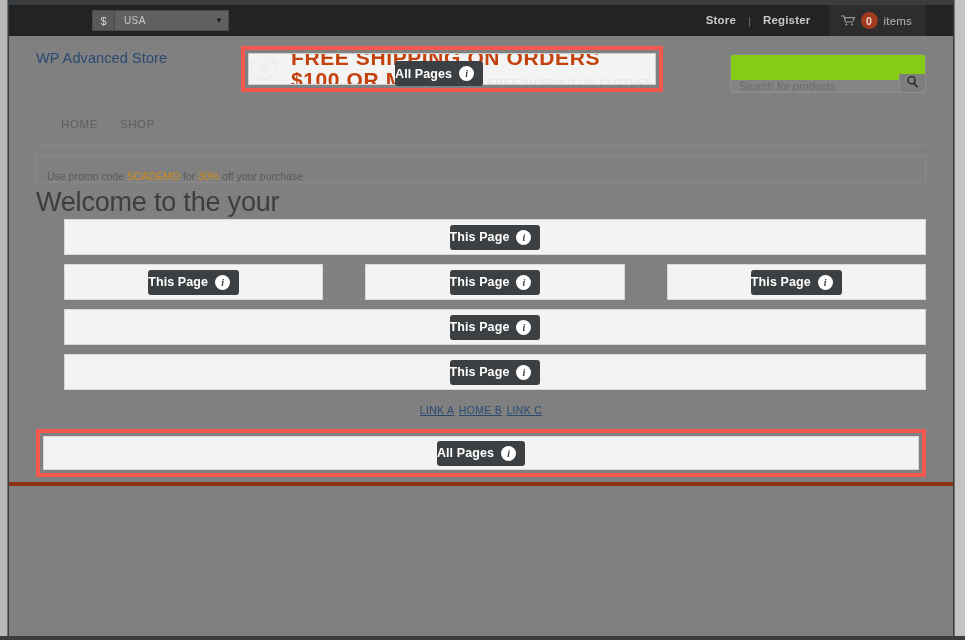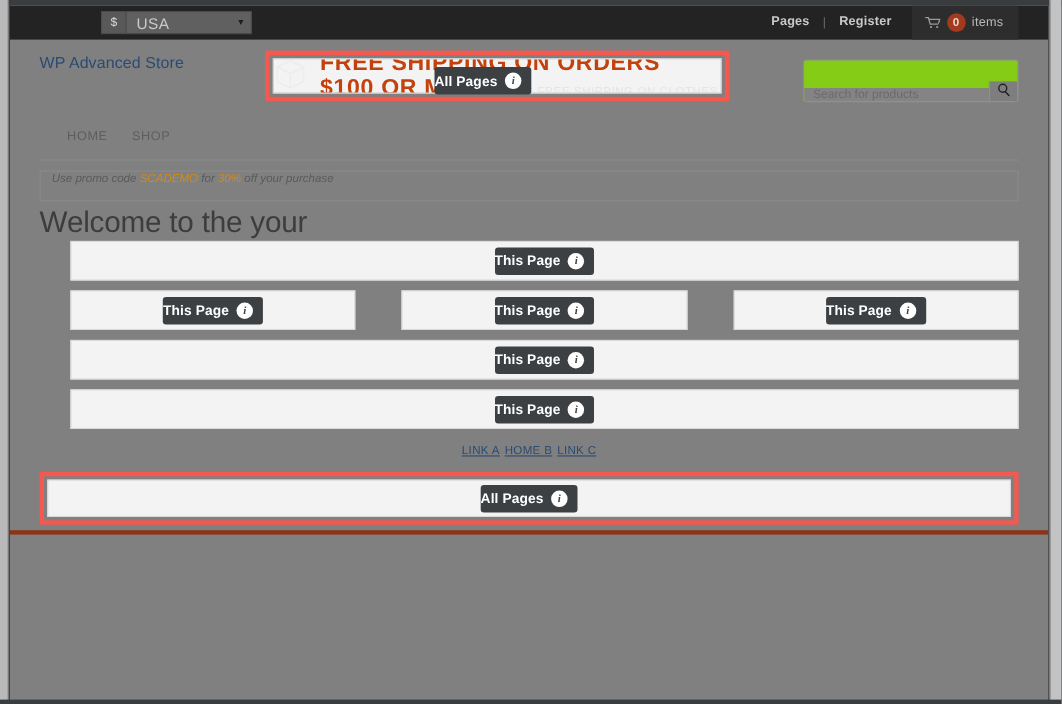--- a/index.html
+++ b/index.html
@@ -99,21 +99,21 @@
     color: #d8d8d8;
     background: #595959;
     border-right: 1px solid #4a4a4a;
     box-sizing: border-box;
   }
   .currency-name {
     width: 95px;
     display: flex;
     align-items: center;
     padding-left: 9px;
-    font-size: 14px;
+    font-size: 10px;
     color: #c9c9c9;
     letter-spacing: .4px;
     box-sizing: border-box;
   }
   .currency-caret {
     width: 18px;
     display: flex;
     align-items: center;
     justify-content: center;
     font-size: 8px;
@@ -309,25 +309,24 @@
     width: 944px;
     height: 28px;
   }
   .promo-inner {
     width: 890px;
     margin: 0 auto;
     height: 28px;
     border: 1px solid #8a8a8a;
     box-sizing: border-box;
     display: flex;
-    align-items: flex-start;
+    align-items: flex-end;
     padding-left: 10px;
     font-size: 10.5px;
     color: #5a5a5a;
-    font-style: italic;
   }
   .promo-code { color: #cf8a1c; }
   .promo-pct  { color: #cf8a1c; }
 
   
   .page-title {
     position: absolute;
     left: 0; top: 182px;
     width: 944px;
   }
@@ -470,21 +469,21 @@
     <div class="topbar">
       <div class="topbar-inner">
 
         <div class="currency">
           <span class="currency-sym">$</span>
           <span class="currency-name">USA</span>
           <span class="currency-caret">▼</span>
         </div>
 
         <div class="top-right">
-          <a class="top-link" href="#">Pages</a>
+          <a class="top-link" href="#">Store</a>
           <span class="top-sep">|</span>
           <a class="top-link" href="#">Register</a>
           <div class="cart">
             <span class="cart-icon">
               <svg width="14" height="11" viewBox="0 0 14 11" aria-hidden="true">
                 <path d="M0 1 L3 1 L4.6 7 L12 7" fill="none" stroke="#9b9b9b" stroke-width="1.2"></path>
                 <path d="M3.4 2.6 L13.4 2.6 L12 6.4" fill="none" stroke="#9b9b9b" stroke-width="1.2"></path>
                 <circle cx="5.4" cy="9.6" r="1" fill="#9b9b9b"></circle>
                 <circle cx="11" cy="9.6" r="1" fill="#9b9b9b"></circle>
               </svg>

